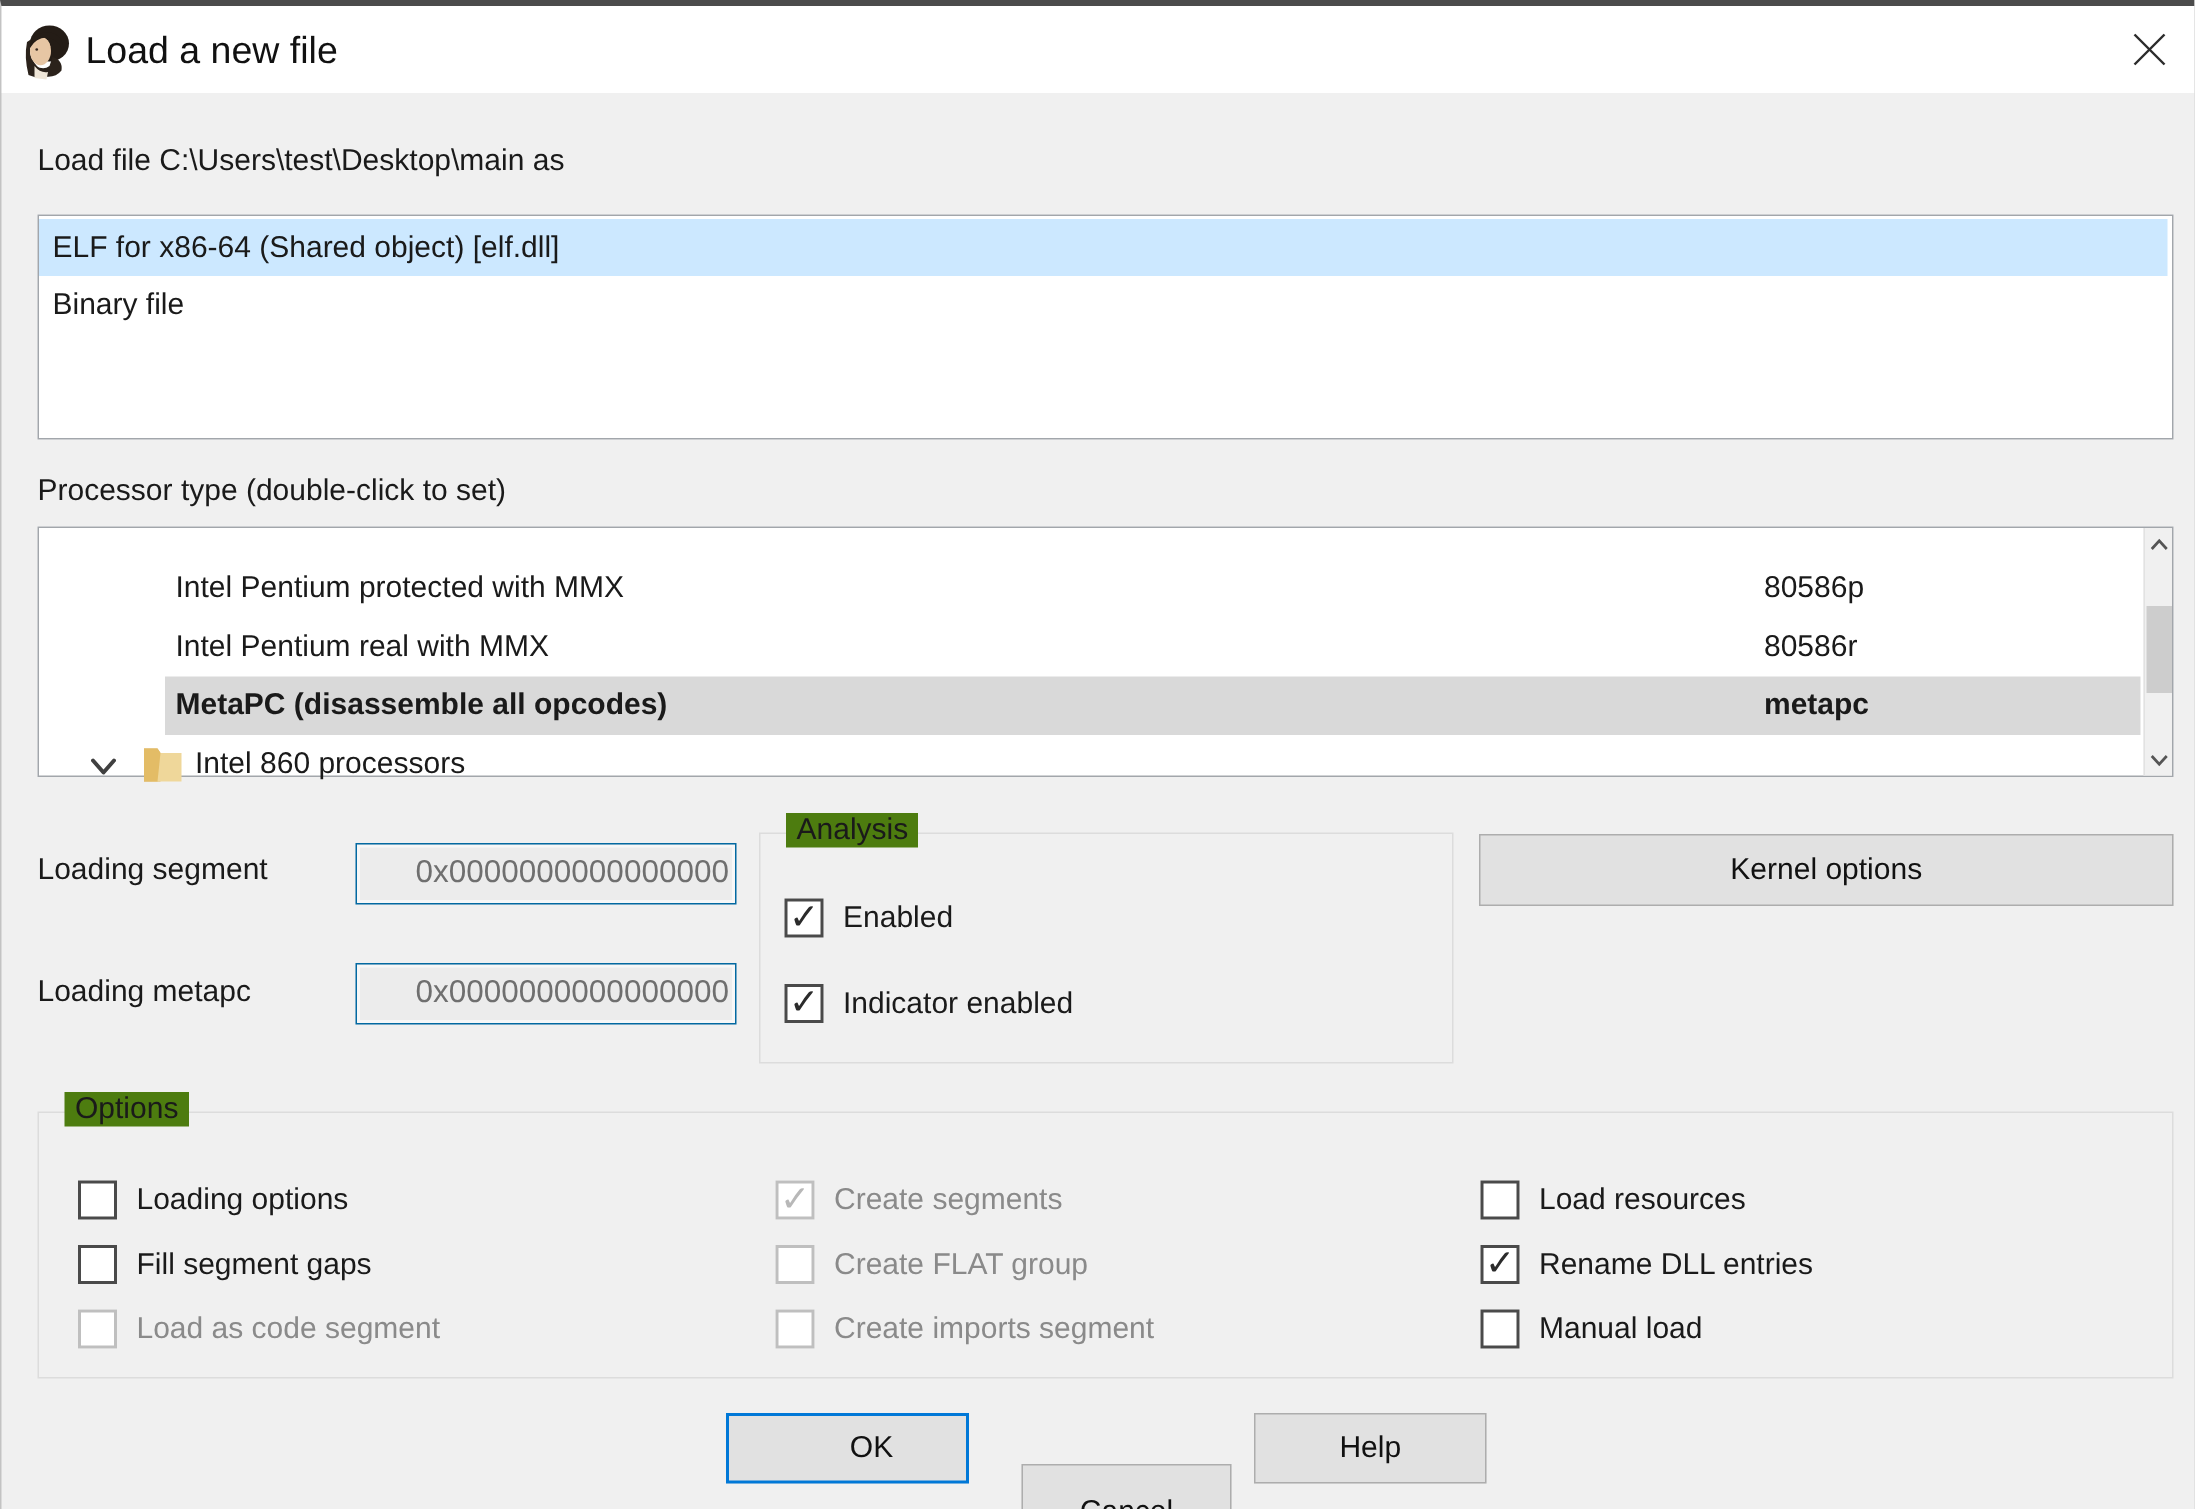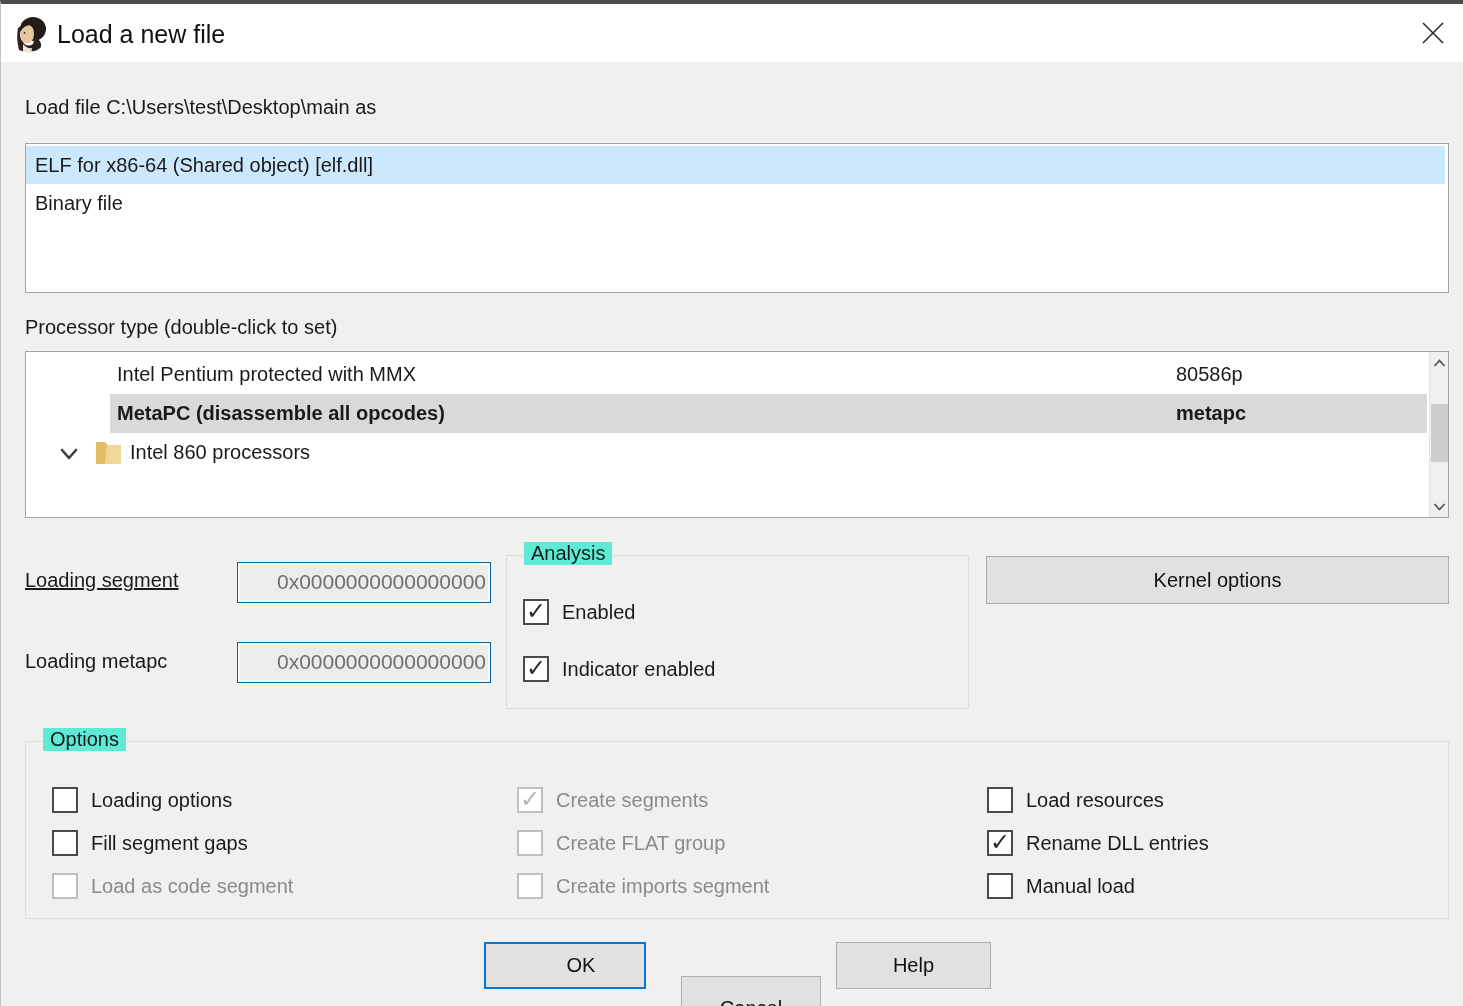--- a/index.html
+++ b/index.html
@@ -22,21 +22,21 @@
 
   
   .lbl { position:absolute; white-space:nowrap; color:#1a1a1a; }
 
   
   .listbox { position:absolute; background:#ffffff; border:1px solid #a2a6ab; }
   .filelist { left:24px; top:139px; width:1424px; height:150px; padding-top:2px; }
   .filelist .row { height:38px; line-height:38px; padding-left:9px; margin-right:3px; white-space:nowrap; }
   .filelist .row.sel { background:#cce8ff; }
 
-  .proclist { left:24px; top:347px; width:1424px; height:167px; padding-top:3px; }
+  .proclist { left:24px; top:347px; width:1424px; height:167px; padding-top:21px; }
   .prow { position:relative; height:39px; line-height:39px; white-space:nowrap; }
   .prow .hl { position:absolute; left:84px; right:21px; top:0; bottom:0; }
   .prow.sel .hl { background:#d9d9d9; }
   .prow .pname { position:absolute; left:91px; }
   .prow .pval  { position:absolute; left:1150px; }
   .prow.sel .pname, .prow.sel .pval { font-weight:bold; }
   .prow .tw  { position:absolute; left:31px; top:8px; width:24px; height:24px; }
   .prow .fld { position:absolute; left:68px; top:6px; width:28px; height:27px; }
   .prow.folder .pname { left:104px; }
 
@@ -47,21 +47,21 @@
   .sc-thumb { position:absolute; left:1px; top:52px; width:17px; height:58px; background:#cdcdcd; }
 
   
   .hexinput { position:absolute; left:236px; width:254px; height:41px;
     background:#ececec; border:1px solid #0369a1; box-shadow:inset 0 0 0 2px #f7f7f7;
     color:#6f6f6f; font-size:21px; line-height:38px; padding:0 4px;
     overflow:hidden; white-space:nowrap; direction:rtl; text-align:right; }
 
   
   .groupbox { position:absolute; border:1px solid #dcdcdc; }
-  .groupbox .gb-title { position:absolute; top:-14px; left:17px; background:#5eead4; padding:0 7px; font-size:20px; color:#1a1a1a; }
+  .groupbox .gb-title { position:absolute; top:-14px; left:17px; background:#4d7c0f; padding:0 7px; font-size:20px; color:#1a1a1a; }
 
   
   .cb { position:absolute; display:flex; align-items:center; gap:13px; white-space:nowrap; cursor:default; }
   .cb .box { position:relative; width:26px; height:26px; background:#fff; border:2px solid #4a4a4a; flex:0 0 auto; }
   .cb.checked .box::after { content:"✓"; position:absolute; left:1px; top:-4px; font-size:24px; color:#2b2b2b; }
   .cb.disabled .box { border-color:#bfbfbf; }
   .cb.disabled { color:#8a8a8a; }
   .cb.disabled.checked .box::after { color:#b8b8b8; }
 
   
@@ -112,20 +112,25 @@
   </div>
 
   <div class="lbl" style="left:24px; top:312px;">Processor type (double-click to set)</div>
 
   <div class="listbox proclist">
     <div class="prow">
       <div class="hl"></div>
       <span class="pname">Intel Pentium protected with MMX</span>
       <span class="pval">80586p</span>
     </div>
+    <div class="prow">
+      <div class="hl"></div>
+      <span class="pname">Intel Pentium real with MMX</span>
+      <span class="pval">80586r</span>
+    </div>
     <div class="prow sel">
       <div class="hl"></div>
       <span class="pname">MetaPC (disassemble all opcodes)</span>
       <span class="pval">metapc</span>
     </div>
     <div class="prow folder">
       <div class="hl"></div>
       <span class="tw">
         <svg width="24" height="24" viewBox="0 0 24 24">
           <polyline points="5,9 12,17 19,9" fill="none" stroke="#404040" stroke-width="2.6" stroke-linecap="round" stroke-linejoin="round"></polyline>
@@ -149,21 +154,21 @@
       </div>
       <div class="sc-thumb"></div>
       <div class="sc-btn sc-dn">
         <svg width="13" height="9" viewBox="0 0 13 9">
           <polyline points="1.5,2 6.5,7.5 11.5,2" fill="none" stroke="#555" stroke-width="1.8"></polyline>
         </svg>
       </div>
     </div>
   </div>
 
-  <div class="lbl" style="left:24px; top:565px;text-decoration:underline;">Loading segment</div>
+  <div class="lbl" style="left:24px; top:565px;">Loading segment</div>
   <div class="hexinput" style="top:558px;">0x0000000000000000</div>
 
   <div class="lbl" style="left:24px; top:646px;">Loading metapc</div>
   <div class="hexinput" style="top:638px;">0x0000000000000000</div>
 
   <div class="groupbox" style="left:505px; top:551px; width:463px; height:154px;">
     <div class="gb-title">Analysis</div>
     <div class="cb checked" style="left:16px; top:43px;">
       <span class="box"></span>
       <span>Enabled</span>

